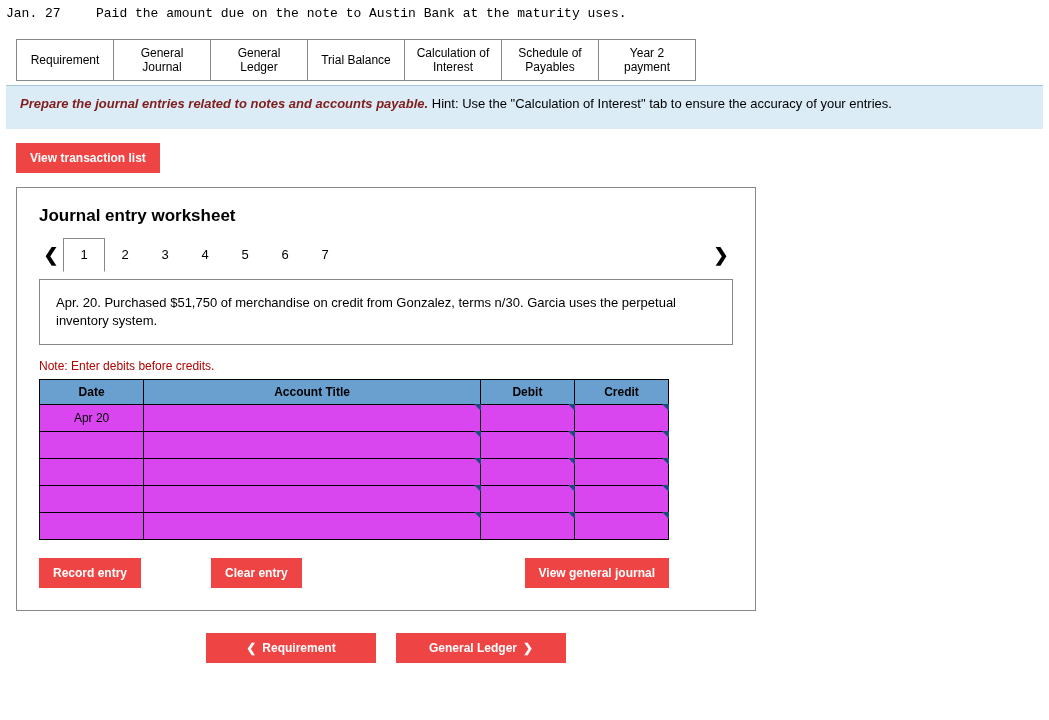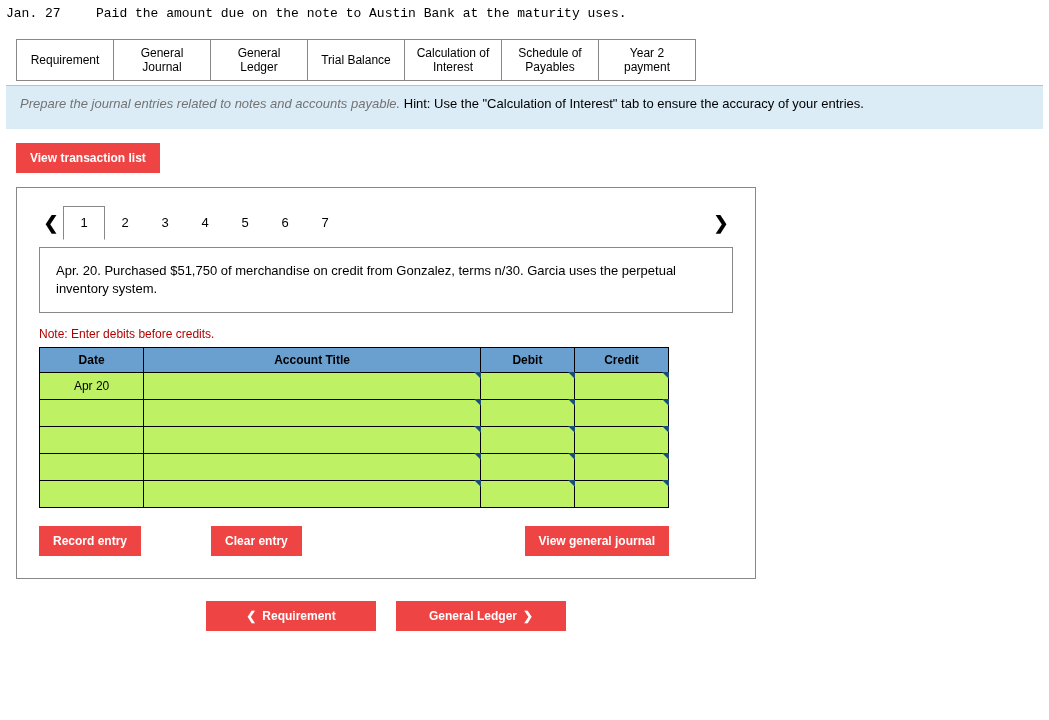--- a/index.html
+++ b/index.html
@@ -38,22 +38,22 @@
   .hint-bar {
     background: #dbecf6;
     padding: 10px 14px 16px 14px;
     margin: 4px 0 14px 0;
     font-size: 13px;
     line-height: 1.3;
     border-top: 1px solid #a7c6da;
   }
   .hint-bar .prep {
     font-style: italic;
-    font-weight: normal;
-    color: #737373;
+    font-weight: bold;
+    color: #7f1d1d;
   }
   .btn-blue {
     background: #ef4444;
     color: #fff;
     border: none;
     padding: 8px 14px;
     font-size: 12px;
     font-weight: bold;
     cursor: pointer;
   }
@@ -125,21 +125,21 @@
     font-weight: bold;
     padding: 5px 4px;
     position: relative;
   }
   table.jr td {
     border: 1px solid #000;
     height: 22px;
     font-size: 12px;
     padding: 2px 6px;
     position: relative;
-    background:#bef264;
+    background:#d946ef;
   }
   .col-date { width: 90px; }
   .col-acct { width: 320px; }
   .col-debit { width: 80px; }
   .col-credit { width: 80px; }
   .cell-flag {
     position: absolute;
     right: -1px; top: -1px;
     width: 0; height: 0;
     border-left: 7px solid transparent;
@@ -181,20 +181,21 @@
 
 <div class="hint-bar">
   <span class="prep">Prepare the journal entries related to notes and accounts payable.</span><span>  Hint:  Use the "Calculation of Interest" tab to ensure the accuracy of your entries.</span>
 </div>
 
 <div class="vtl-wrap">
   <button class="btn-blue">View transaction list</button>
 </div>
 
 <div class="panel">
+  <h2>Journal entry worksheet</h2>
 
   <div class="pager" id="pager">
     <div class="chev">❮</div>
 
   <div class="pnum active">1</div>
       <div class="pnum">2</div>
       <div class="pnum">3</div>
       <div class="pnum">4</div>
       <div class="pnum">5</div>
       <div class="pnum">6</div>

